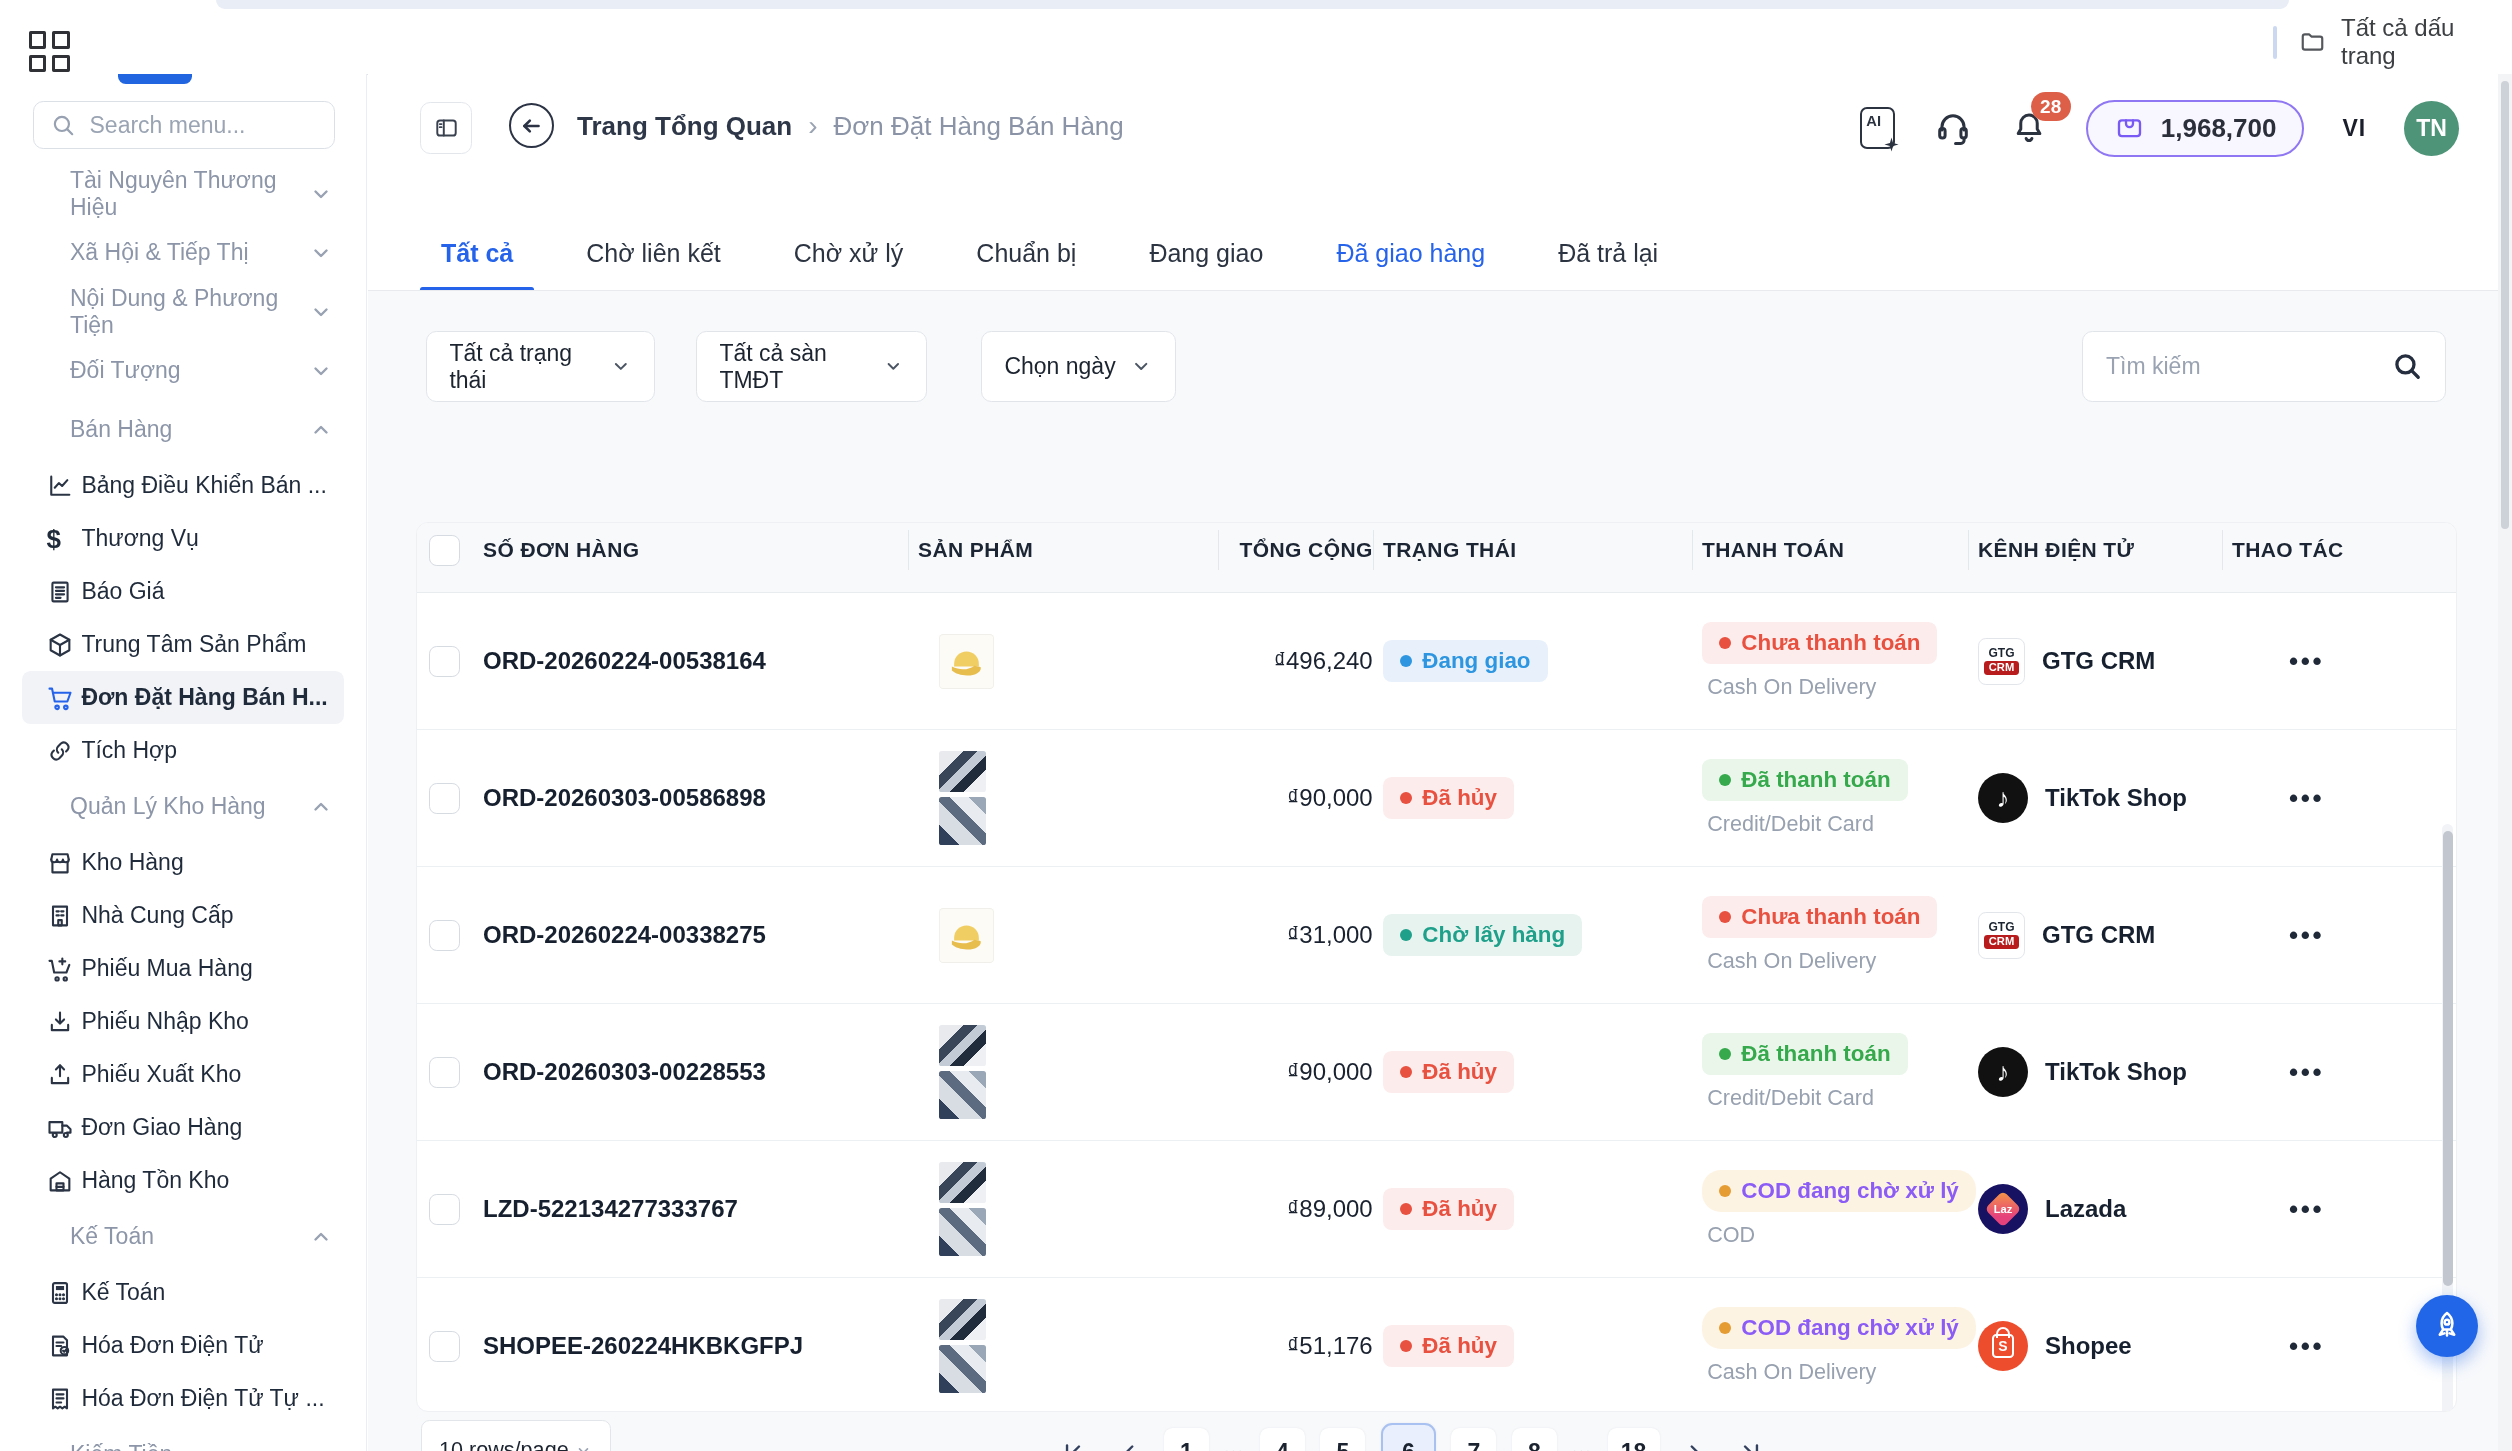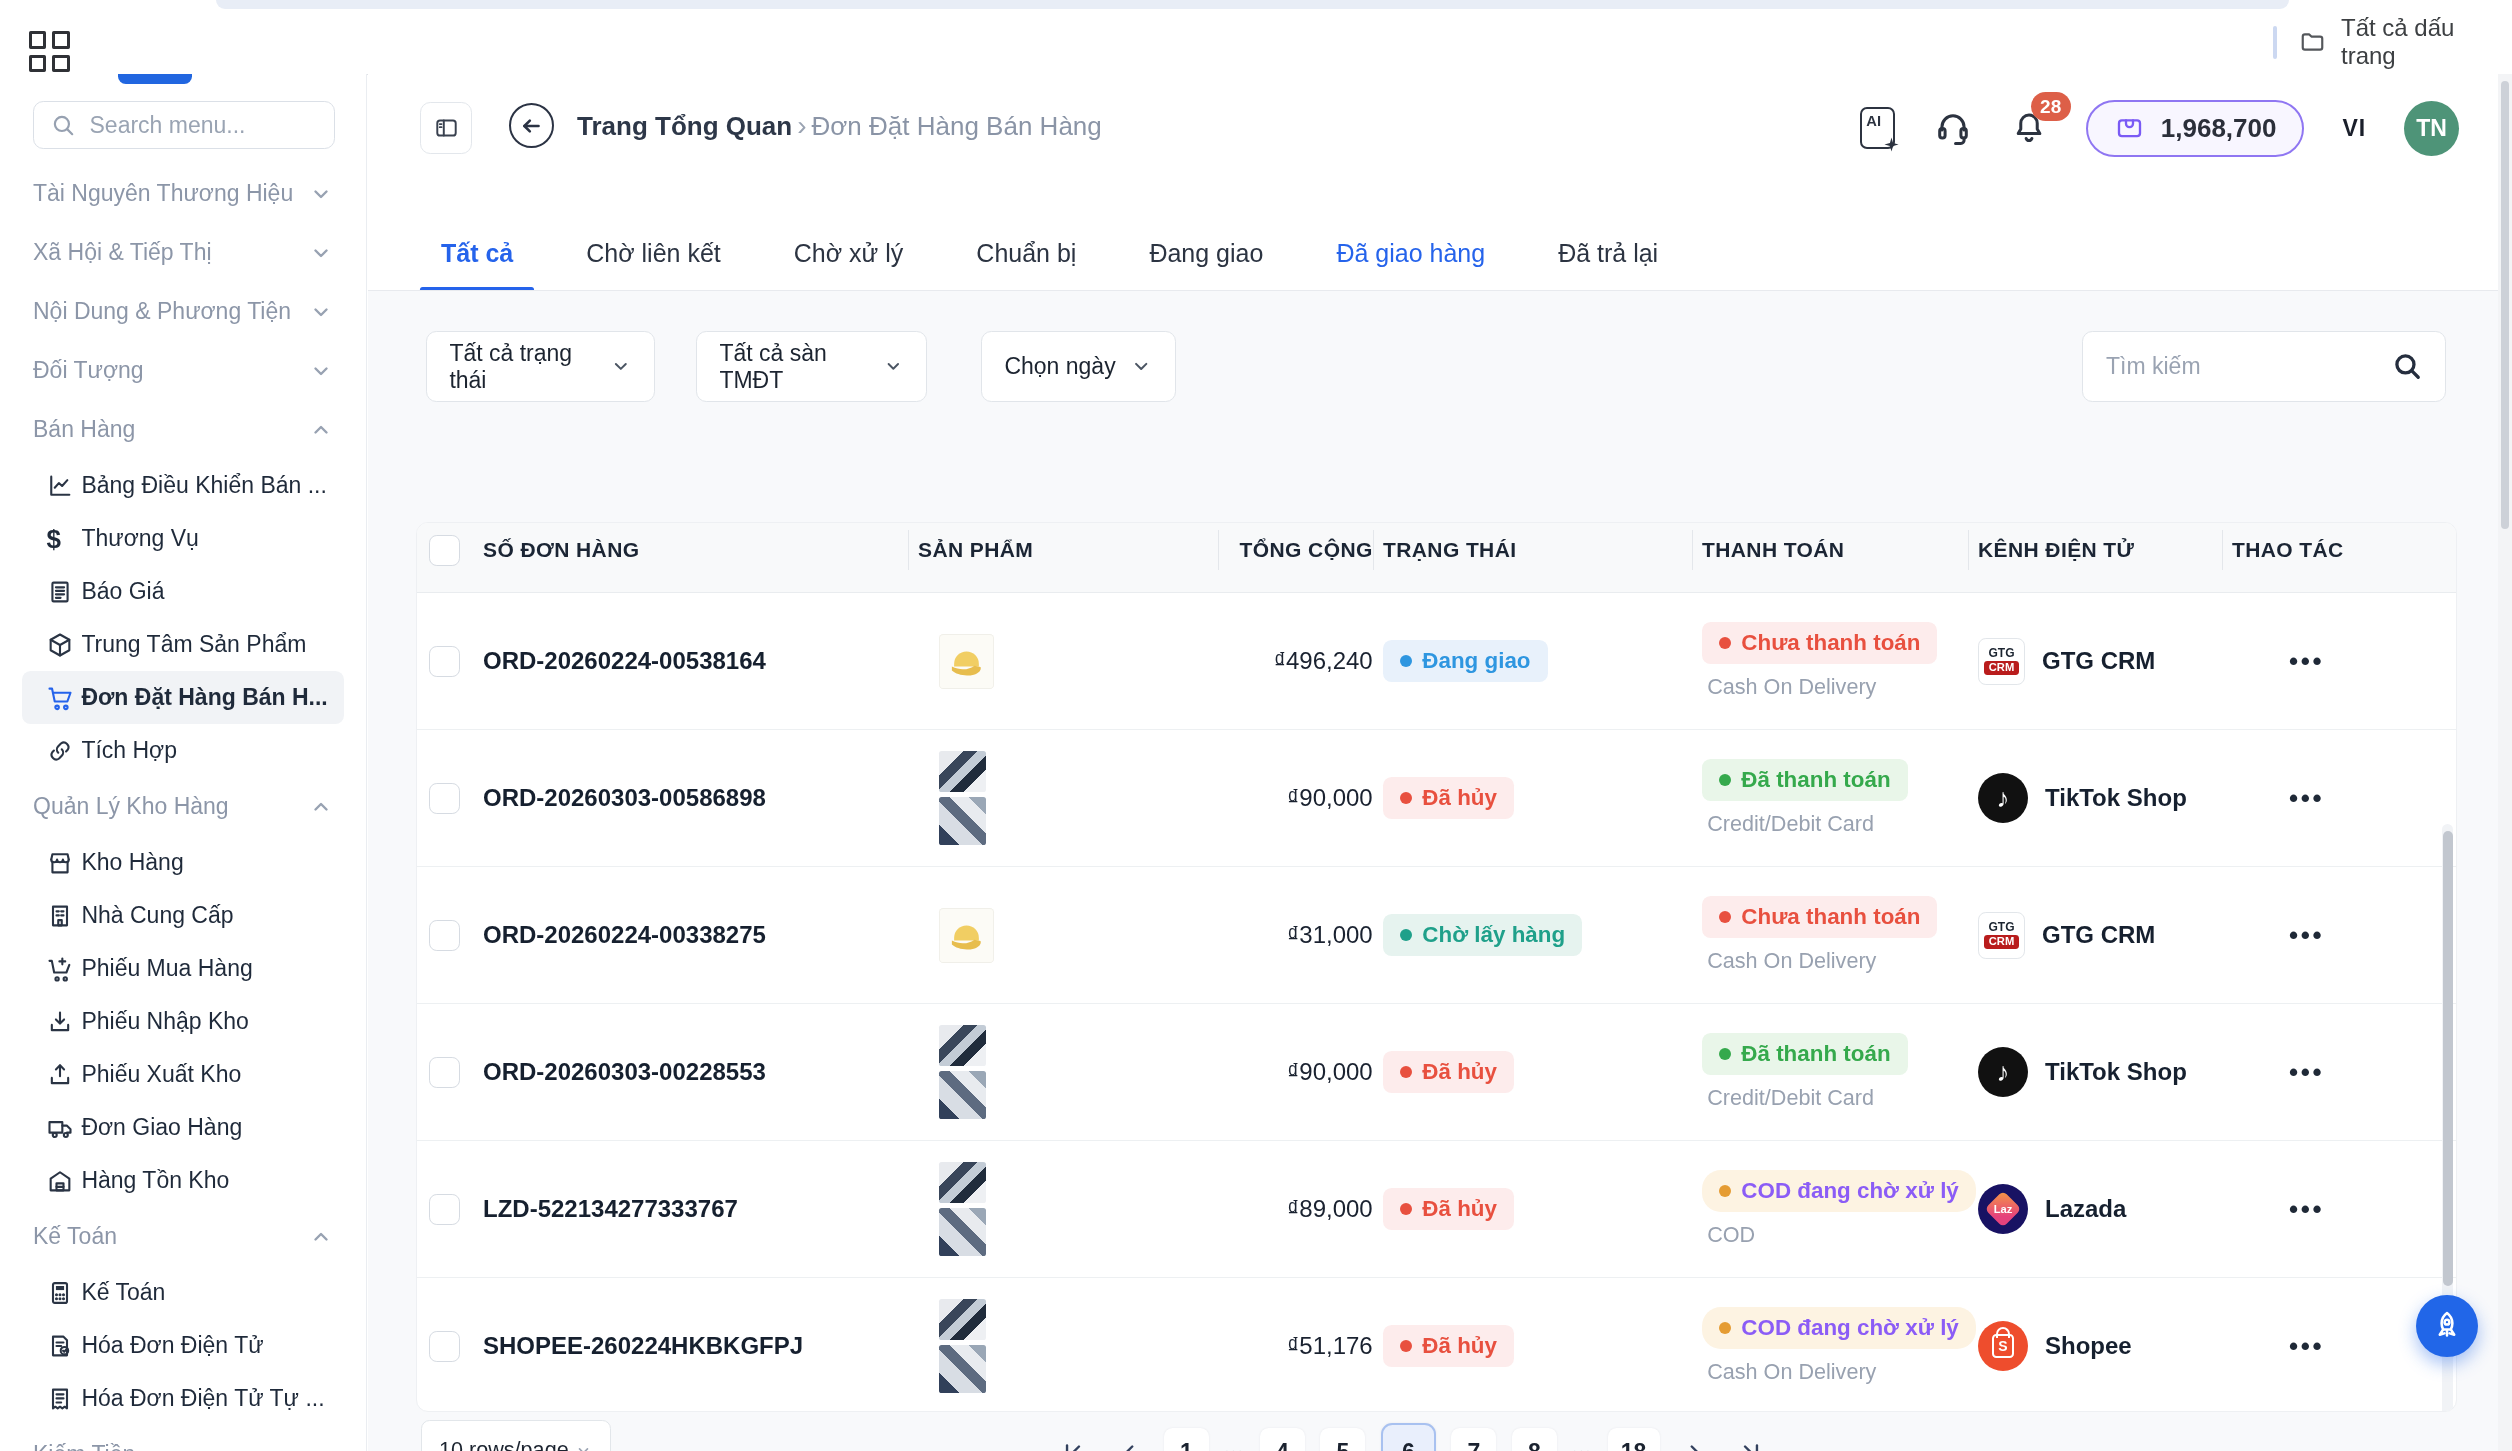--- a/index.html
+++ b/index.html
@@ -17,41 +17,41 @@
 
   
   .sidebar{position:absolute;left:0;top:74px;width:366px;height:1378px;background:#fff;border-right:1.7px solid #eaedf1;overflow:hidden;}
   .logo-frag{position:absolute;left:118px;top:0;width:74px;height:9.5px;background:#2166e0;border-radius:0 0 7.8px 7.8px;}
   .sb-search{position:absolute;left:33px;top:27px;width:302px;height:48px;border:1.7px solid #dbe0e7;border-radius:10.3px;
              display:flex;align-items:center;gap:12px;padding:0 15.5px;box-sizing:border-box;background:#fff;}
   .sb-search input{border:none;outline:none;font-size:23px;color:#445060;width:216px;font-family:inherit;background:transparent;}
   .sb-search input::placeholder{color:#9aa4b3;}
   .sb-menu{position:absolute;left:0;top:90px;width:366px;}
   .sb-section{height:59px;display:flex;align-items:center;justify-content:space-between;padding:0 33px 0 33px;}
-  .sb-sec-label{font-size:23px;color:#8c96a8;}
+  .sb-sec-label{font-size:23px;color:#8c96a8;margin-left:37px;}
   .sb-item{height:53px;margin:0 22.4px;display:flex;align-items:center;gap:7px;padding-left:24px;border-radius:8.6px;}
   .sb-item.active{background:#f1f3f6;}
   .sb-ic{width:28px;height:28px;color:#2a3444;flex:0 0 28px;}
   .sb-item.active .sb-ic{color:#2563eb;}
   .sb-ic svg{width:28px;height:28px;stroke:currentColor;fill:none;stroke-width:1.8;stroke-linecap:round;stroke-linejoin:round;}
   .ic-txt{font-size:26px;font-weight:700;color:#1f2a3a;line-height:28px;}
   .sb-label{font-size:23px;font-weight:500;color:#1f2a3a;white-space:nowrap;}
   .sb-item.active .sb-label{font-weight:700;}
   .sb-chev svg{width:24px;height:24px;stroke:#98a2b2;fill:none;stroke-width:2.4;stroke-linecap:round;stroke-linejoin:round;}
 
   
   .main{position:absolute;left:368px;top:74px;width:2144px;height:1378px;background:#fff;}
   .mhead{position:absolute;left:0;top:0;width:100%;height:100px;}
   .panel-btn{position:absolute;left:52px;top:28px;width:50px;height:50px;border:1.7px solid #e3e7ec;border-radius:10.3px;
              display:flex;align-items:center;justify-content:center;background:#fff;}
   .panel-btn svg{width:29px;height:26px;stroke:#39414f;fill:none;stroke-width:1.8;stroke-linejoin:round;stroke-linecap:round;}
   .back-btn{position:absolute;left:141px;top:29px;width:45px;height:45px;border:2.6px solid #2b3344;border-radius:50%;
             display:flex;align-items:center;justify-content:center;background:#fff;box-sizing:border-box;}
   .back-btn svg{width:26px;height:26px;stroke:#2b3344;fill:none;stroke-width:2.4;stroke-linecap:round;stroke-linejoin:round;}
-  .crumbs{position:absolute;left:209px;top:36px;display:flex;align-items:center;gap:5px;font-size:26px;}
+  .crumbs{position:absolute;left:209px;top:36px;display:flex;align-items:center;gap:16px;font-size:26px;}
   .crumb-root{font-weight:700;color:#2d3748;}
   .crumb-sep{color:#9aa3b2;font-size:28px;}
   .crumb-cur{color:#8a94a6;}
   .hd-right{position:absolute;right:53px;top:21px;display:flex;align-items:center;gap:38px;height:66px;}
   .ai-ic{position:relative;width:36px;height:43px;}
   .ai-ic .bx{position:absolute;left:0;top:0;width:31px;height:38px;border:2.6px solid #2c3340;border-radius:7px;}
   .ai-ic .ai-t{position:absolute;left:6px;top:6px;font-size:14.7px;font-weight:700;color:#2c3340;}
   .ai-ic svg{position:absolute;right:-3.4px;bottom:-3.4px;width:17px;height:17px;fill:#2c3340;}
   .hs-ic svg,.bell-wrap>svg{width:38px;height:41px;stroke:#2c3340;fill:none;stroke-width:1.9;stroke-linecap:round;stroke-linejoin:round;}
   .bell-wrap{position:relative;}

